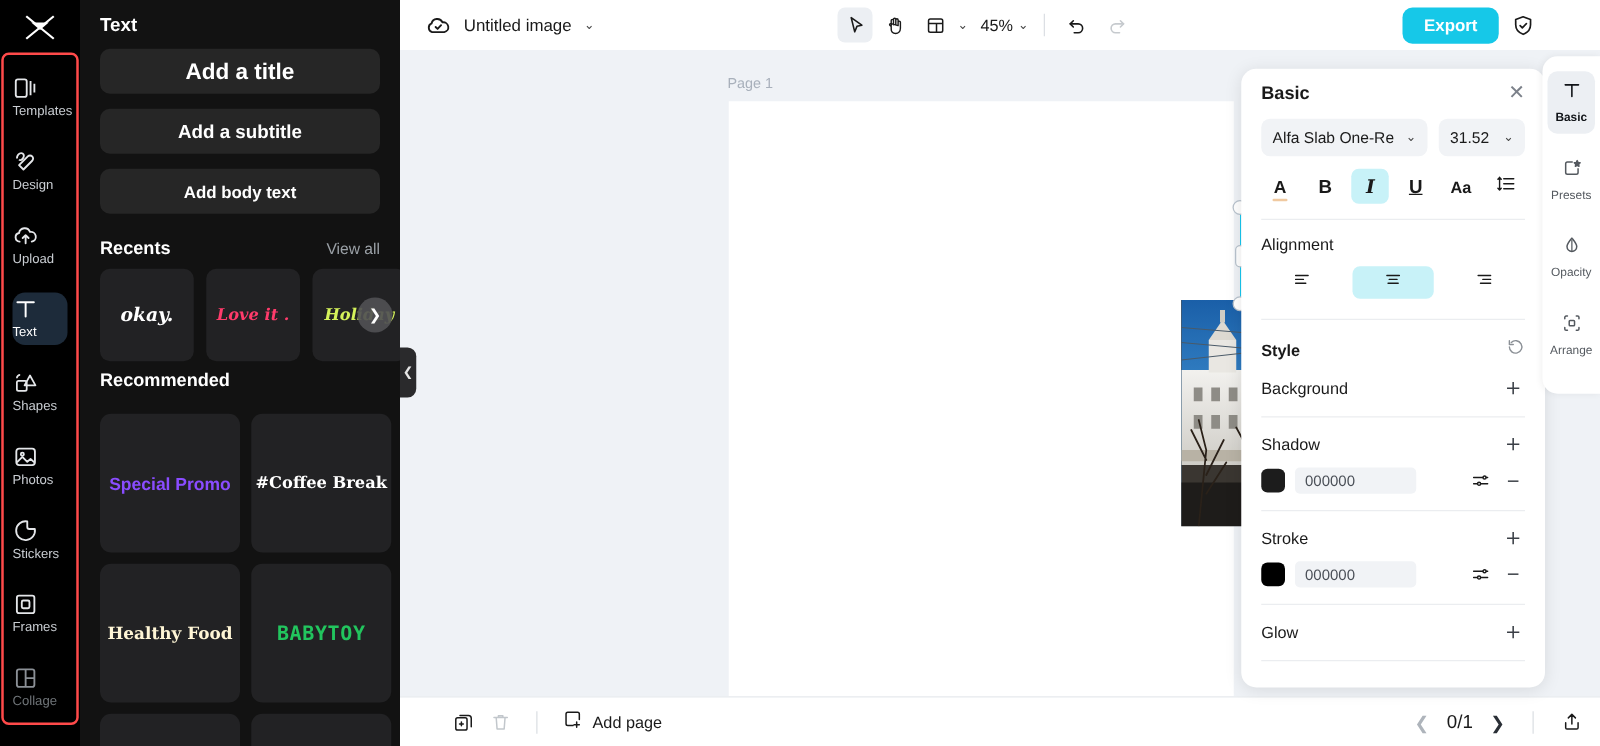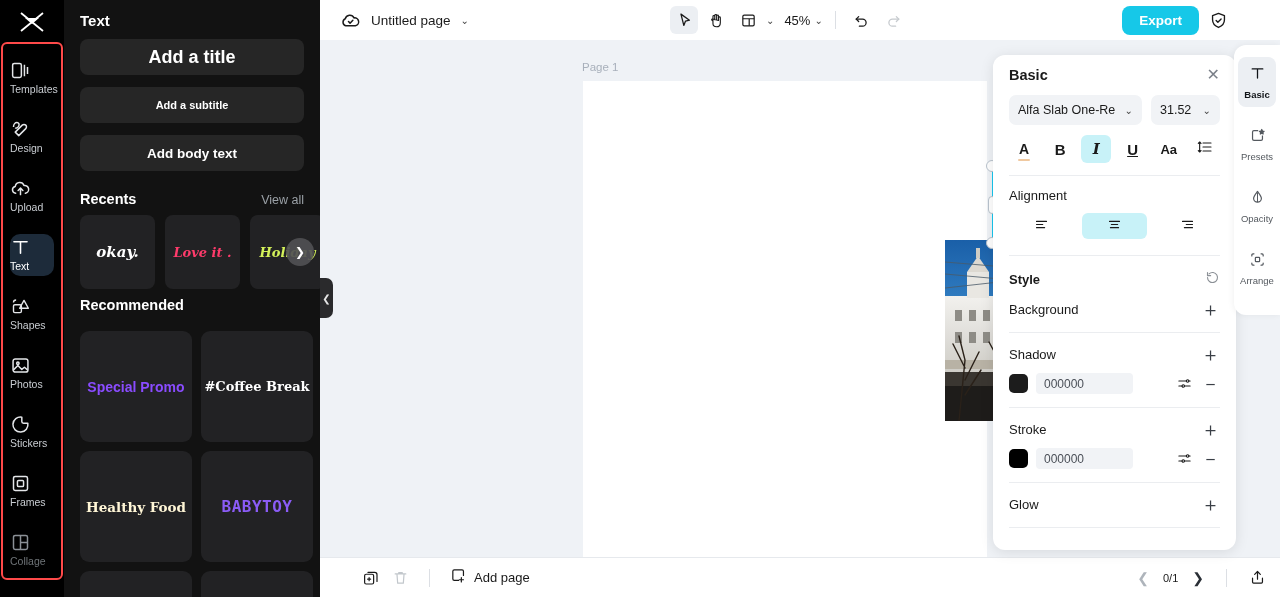--- a/index.html
+++ b/index.html
@@ -49,21 +49,21 @@
     color: #ffffff; font-size: 15px; font-weight: bold;
     padding: 12px 16px 10px 16px;
   }
   .add-btn {
     margin: 0 16px 12px 16px; height: 36px; border-radius: 8px;
     background: #262626; color: #ffffff;
     display: flex; align-items: center; justify-content: center;
     cursor: pointer;
   }
   .add-btn.t1 { font-size: 18px; font-weight: bold; }
-  .add-btn.t2 { font-size: 11px; font-weight: bold; }
+  .add-btn.t2 { font-size: 15px; font-weight: bold; }
   .add-btn.t3 { font-size: 13.5px; font-weight: bold; }
   .sec-head {
     display: flex; align-items: baseline; justify-content: space-between;
     padding: 8px 16px 8px 16px;
   }
   .sec-title { color: #ffffff; font-size: 14.5px; font-weight: bold; }
   .sec-link { color: #9aa0a6; font-size: 12.5px; cursor: pointer; }
   .recents-row {
     display: flex; gap: 10px; padding: 0 16px; position: relative;
   }
@@ -88,21 +88,21 @@
     padding: 10px 16px 0 16px;
   }
   .gcard {
     height: 111px; border-radius: 9px; background: #222224;
     display: flex; align-items: center; justify-content: center;
     overflow: hidden; cursor: pointer;
   }
   .g-special { color: #8a4cff; font-size: 14px; font-weight: bold; }
   .g-coffee { color: #ffffff; font-size: 13px; font-weight: bold; font-family: "DejaVu Serif", serif; }
   .g-healthy { color: #fff6d6; font-size: 13.5px; font-weight: bold; font-family: "DejaVu Serif", serif; }
-  .g-baby { color: #8b5cf6; font-size: 16px; font-weight: bold; letter-spacing: 0.5px; font-family: "DejaVu Sans Mono", monospace; }
+  .g-baby { color: #22c55e; font-size: 16px; font-weight: bold; letter-spacing: 0.5px; font-family: "DejaVu Sans Mono", monospace; }
 
   .collapse-handle {
     position: absolute; left: 320px; top: 278px;
     width: 13px; height: 40px;
     background: #2a2a2c; border-radius: 0 7px 7px 0;
     display: flex; align-items: center; justify-content: center;
     color: #e6e6e6; font-size: 10px; cursor: pointer; z-index: 25;
   }
 
   
@@ -291,21 +291,21 @@
     display: flex; align-items: center; z-index: 15;
   }
   .bb-left { display: flex; align-items: center; gap: 12px; padding-left: 20px; margin-left: 22px; }
   .bb-item { display: flex; align-items: center; gap: 7px; cursor: pointer; }
   .bb-txt { font-size: 13px; color: #1a1a1a; font-weight: 500; }
   .bb-right {
     position: absolute; right: 14px; display: flex; align-items: center; gap: 14px;
   }
   .pager-arrow { color: #aeb4bb; font-size: 14px; cursor: pointer; }
   .pager-arrow.on { color: #2a2f36; }
-  .pager-val { font-size: 11px; color: #1a1a1a; }
+  .pager-val { font-size: 15px; color: #1a1a1a; }
 </style>
 </head>
 <body>
 
 <div id="app">
 
   <div class="rail">
     <div class="logo">
       <svg width="28" height="22" viewBox="0 0 28 22" fill="none" stroke="#ffffff" stroke-width="1.8" stroke-linejoin="round">
         <path d="M3 2 L25 20 M25 2 L3 20"></path>
@@ -478,21 +478,21 @@
   </div>
 
   <div class="topbar">
     <div class="tb-left">
       <span class="tb-icon">
         <svg width="21" height="18" viewBox="0 0 24 20" fill="none" stroke="#1a1a1a" stroke-width="1.7" stroke-linecap="round" stroke-linejoin="round">
           <path d="M6.5 16.5A4.2 4.2 0 016 8.6 5.3 5.3 0 0116 7.6a3.7 3.7 0 011.6 8.9z"></path>
           <path d="M9.7 11.8l1.8 1.8 3.2-3.4"></path>
         </svg>
       </span>
-      <span class="doc-title">Untitled page</span>
+      <span class="doc-title">Untitled image</span>
       <span class="caret">⌄</span>
     </div>
 
     <div class="tb-center">
       <div class="tool-btn sel">
         <svg width="17" height="17" viewBox="0 0 24 24" fill="none" stroke="#1a1a1a" stroke-width="1.8" stroke-linejoin="round">
           <path d="M7 3l12 8.5-5.5 1.3L11 19z"></path>
         </svg>
       </div>
       <div class="tool-btn">

